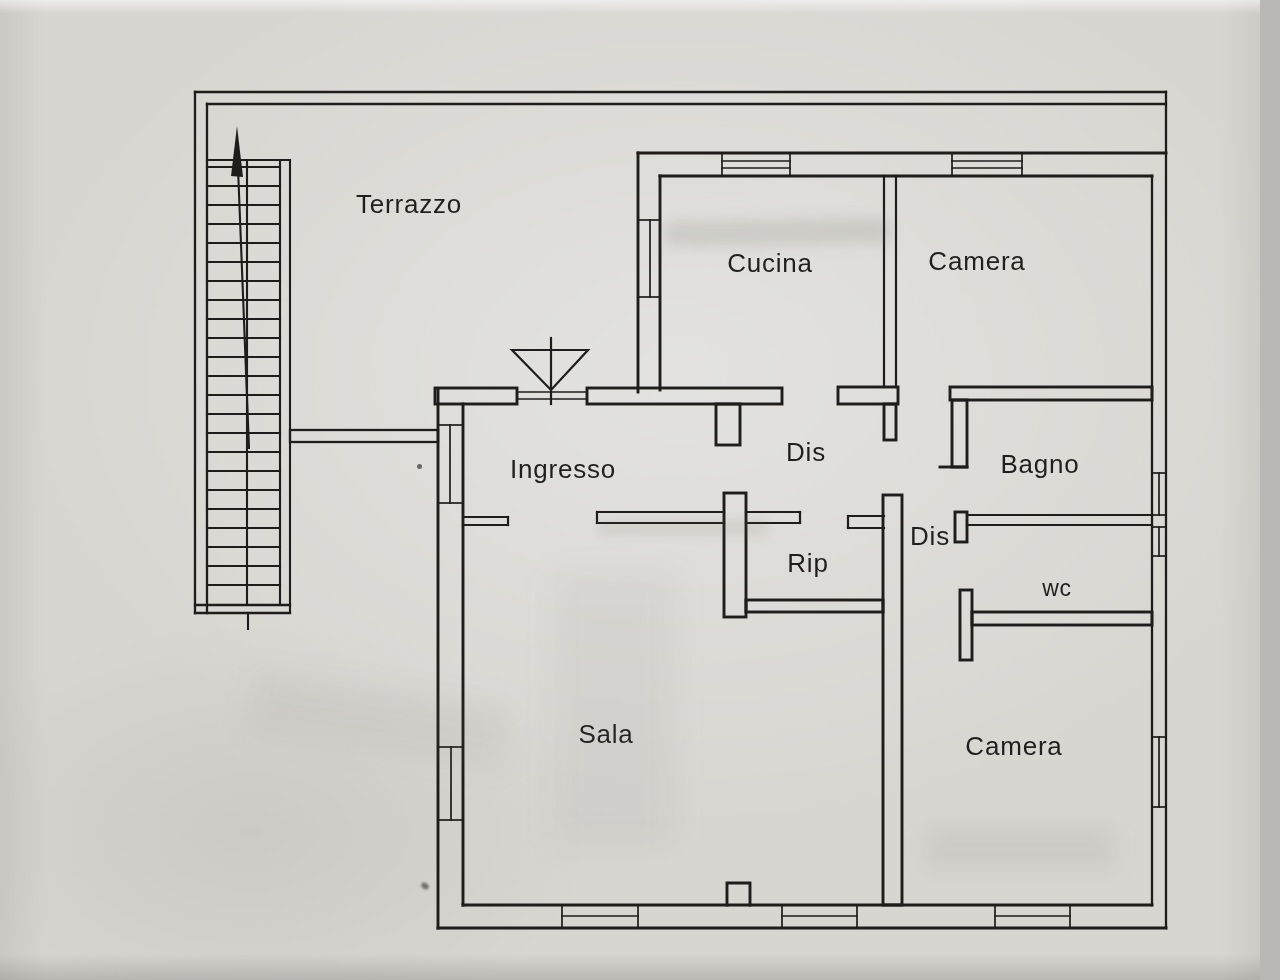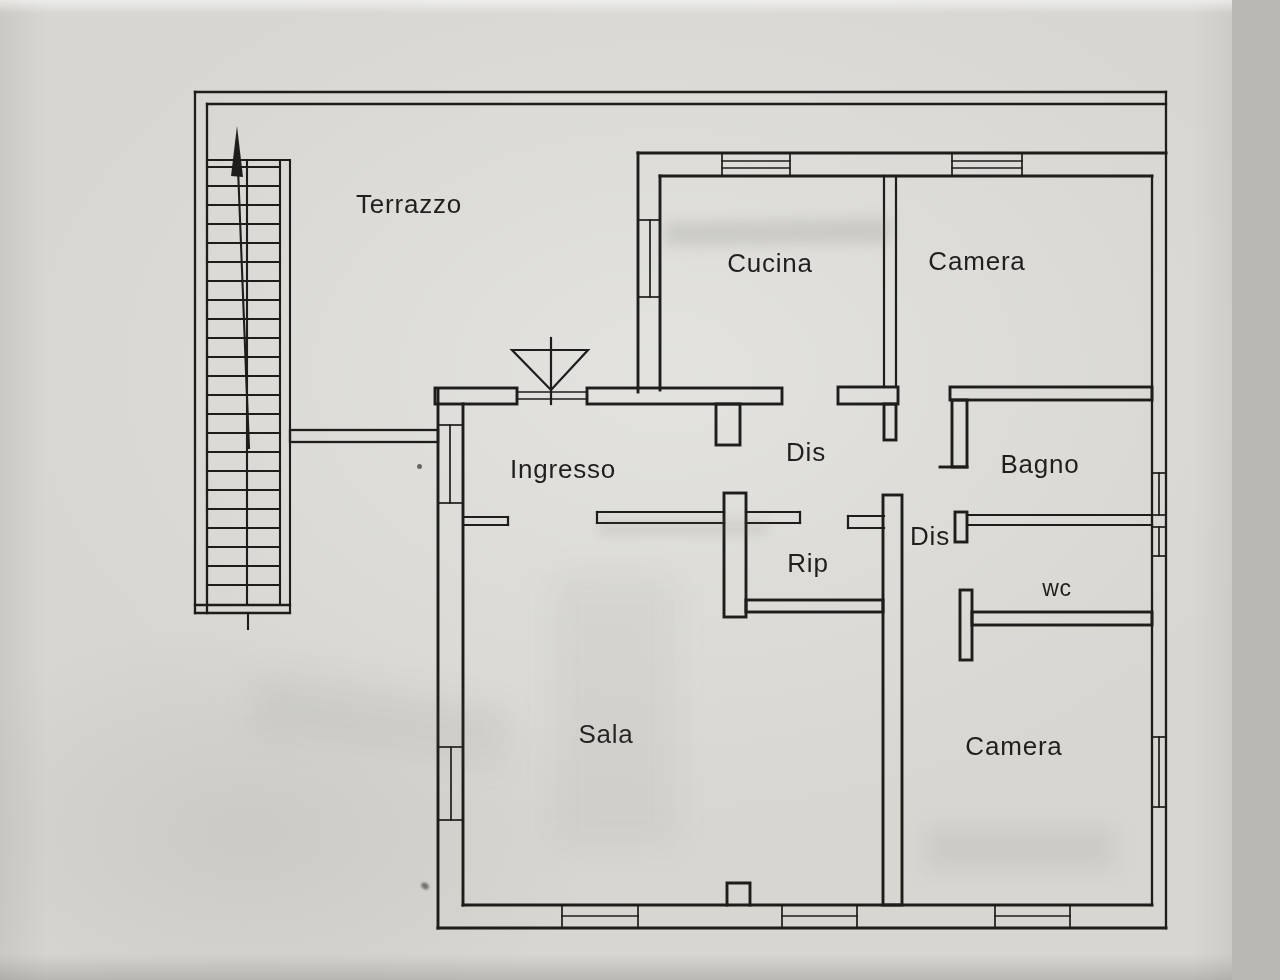--- a/index.html
+++ b/index.html
@@ -7,20 +7,21 @@
     position:relative;width:1232px;height:980px;overflow:hidden;
     background:
       linear-gradient(180deg, rgba(255,255,255,.55) 0px, rgba(255,255,255,0) 14px),
       linear-gradient(0deg, rgba(80,78,74,.22) 0px, rgba(80,78,74,0) 26px),
       linear-gradient(90deg, rgba(110,108,104,.12) 0px, rgba(110,108,104,0) 46px),
       linear-gradient(270deg, rgba(110,108,104,.10) 0px, rgba(110,108,104,0) 40px),
       radial-gradient(900px 620px at 54% 38%, rgba(255,255,255,.30), rgba(255,255,255,0) 75%),
       radial-gradient(500px 300px at 20% 85%, rgba(100,98,94,.10), rgba(100,98,94,0) 70%),
       #d7d6d1;
     font-family:"Liberation Sans", sans-serif;
+    padding-left:28px;
   }
   svg{position:absolute;left:0;top:0;}
   .ln{stroke:#1e1d1b;fill:none;stroke-linecap:square;}
   .w-parapet{stroke-width:2.3px;}
   .w-stairs{stroke-width:2.1px;}
   .w-main{stroke-width:2.9px;}
   .w-thin{stroke-width:2.2px;}
   .w-win{stroke-width:1.7px;}
   .w-sill{stroke-width:1.4px;}
   .arrowhead{fill:#1e1d1b;stroke:none;}

